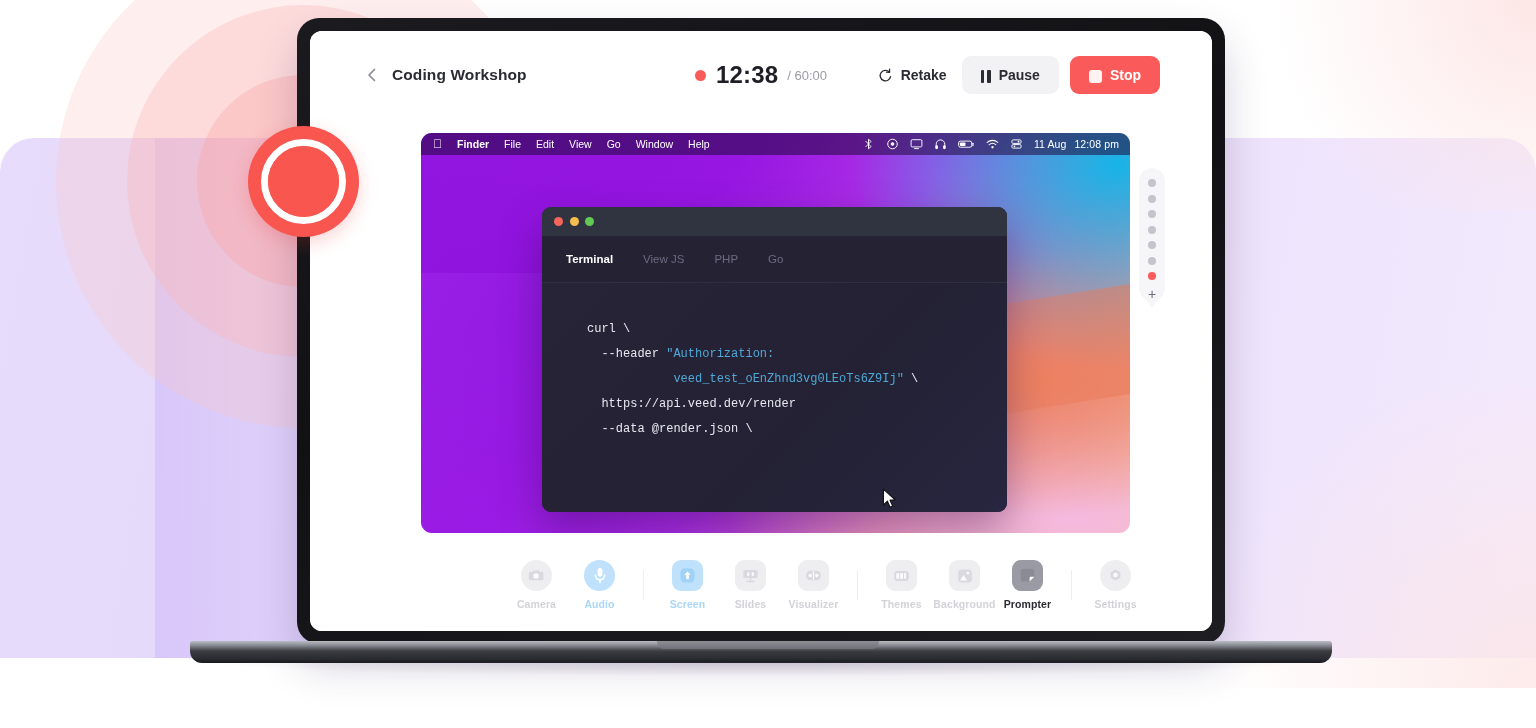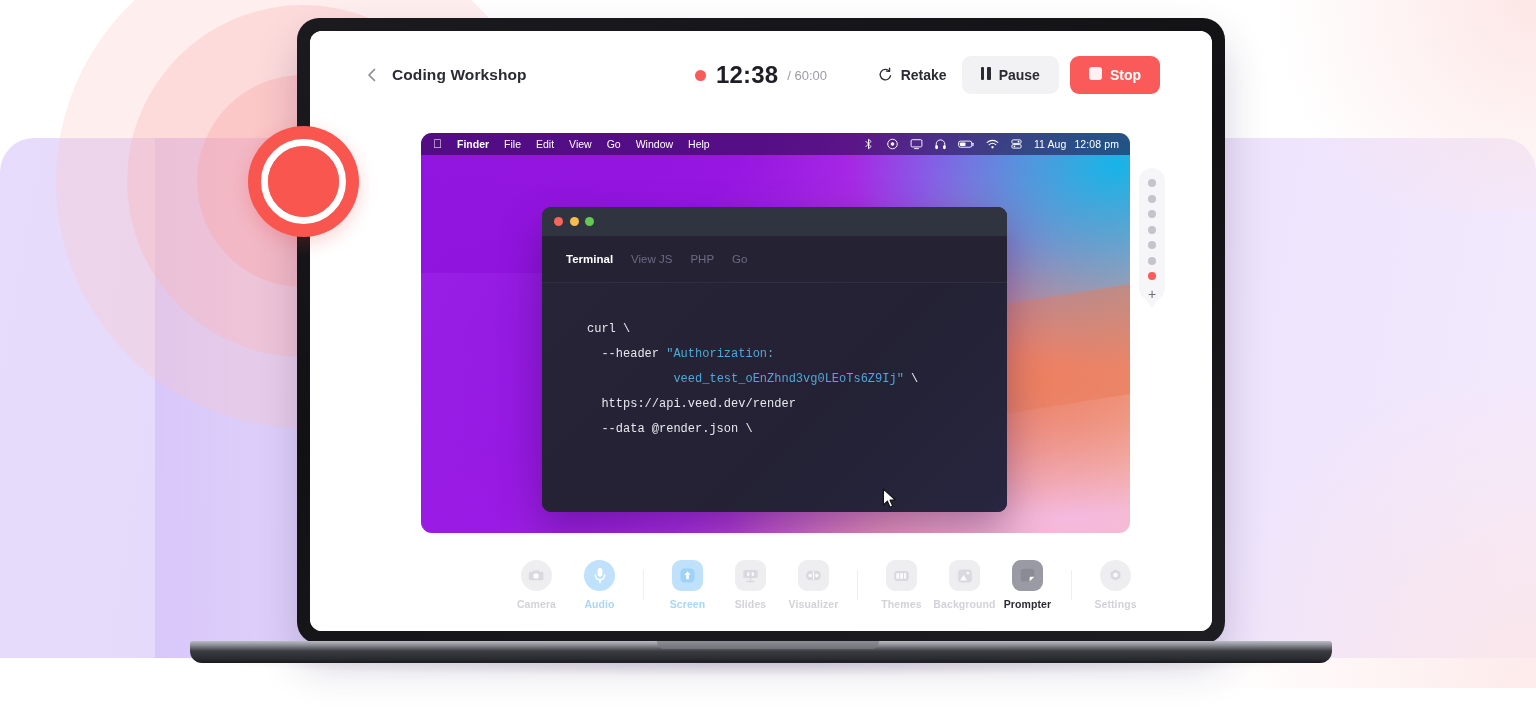--- a/index.html
+++ b/index.html
@@ -82,21 +82,21 @@
     display:flex; align-items:center; justify-content:center; pointer-events:none;
   }
   #rec-dot { width:11px; height:11px; border-radius:50%; background:#fb5a5a; margin-right:10px; }
   #timer-current { font-size:24px; font-weight:700; color:#1e1e26; letter-spacing:.2px; }
   #timer-total { font-size:13px; color:#9b9ba4; margin-left:9px; font-weight:400; }
   #header-right {
     position:absolute; right:52px; top:0; height:88px;
     display:flex; align-items:center; gap:11px;
   }
   .hdr-btn {
-    display:flex; align-items:flex-start; gap:8px; border:none; cursor:pointer;
+    display:flex; align-items:flex-end; gap:8px; border:none; cursor:pointer;
     font-family:"Liberation Sans",sans-serif; font-size:14px; font-weight:700;
   }
   #retake-btn { background:transparent; color:#2b2b33; padding:6px 4px; }
   #pause-btn {
     background:#f2f2f4; color:#2b2b33; border-radius:9px; padding:11px 19px;
   }
   #stop-btn {
     background:#fa5a5a; color:#ffffff; border-radius:9px; padding:11px 19px;
   }
   #stop-square { width:13px; height:13px; border-radius:3px; background:#ffffff; opacity:.92; }
@@ -146,21 +146,21 @@
   }
   #term-titlebar {
     height:29px; background:#2f3440; display:flex; align-items:center; padding-left:12px; gap:6.5px;
   }
   .tl-dot { width:9px; height:9px; border-radius:50%; }
   #tl-red { background:#f7655b; }
   #tl-yellow { background:#f7bd4e; }
   #tl-green { background:#62c953; }
   #term-tabs {
     height:47px; background:#242233; display:flex; align-items:center;
-    padding-left:24px; gap:18px; border-bottom:1px solid #302e42;
+    padding-left:24px; gap:30px; border-bottom:1px solid #302e42;
   }
   .term-tab { font-size:11.5px; cursor:pointer; }
   .term-tab.active { color:#ffffff; font-weight:700; }
   .term-tab.inactive { color:#6d6a84; font-weight:400; }
   #term-body {
     padding:34px 0 0 45px;
     font-family:Liberation Mono, monospace;
     font-size:12px; line-height:25px; color:#e8e8f0;
     background:linear-gradient(135deg,#262436 0%,#232133 58%,#282640 100%);
     height:229px;

